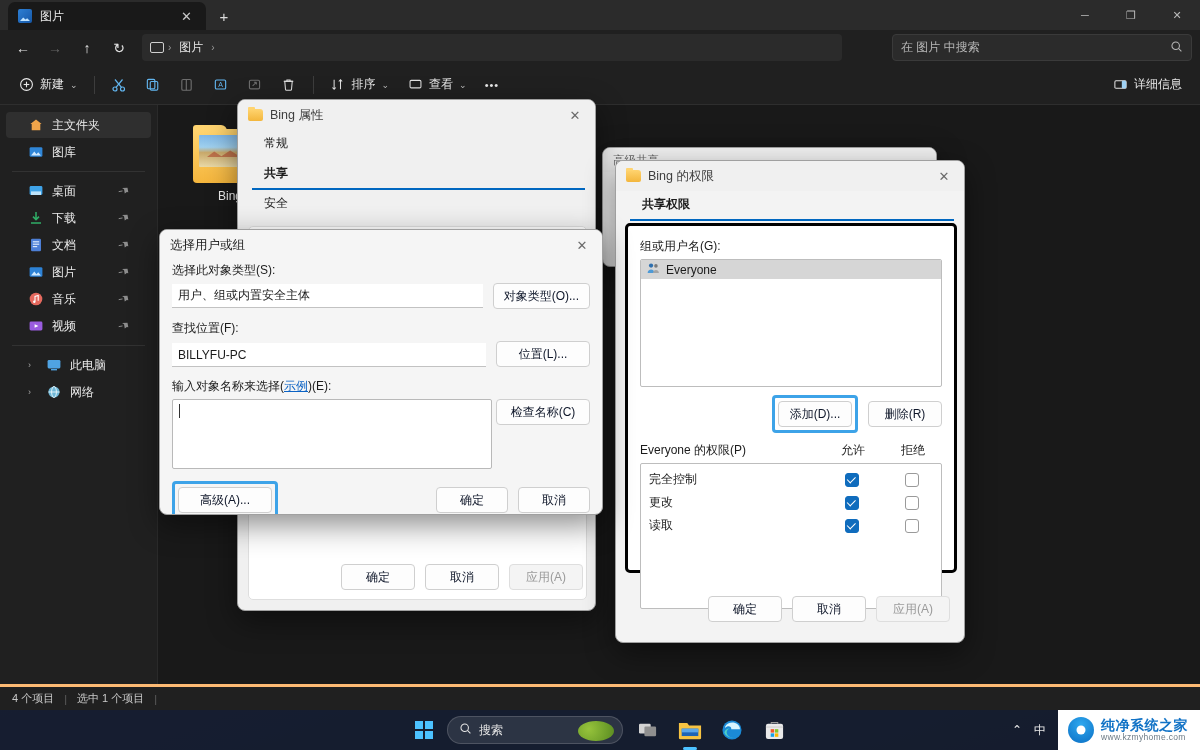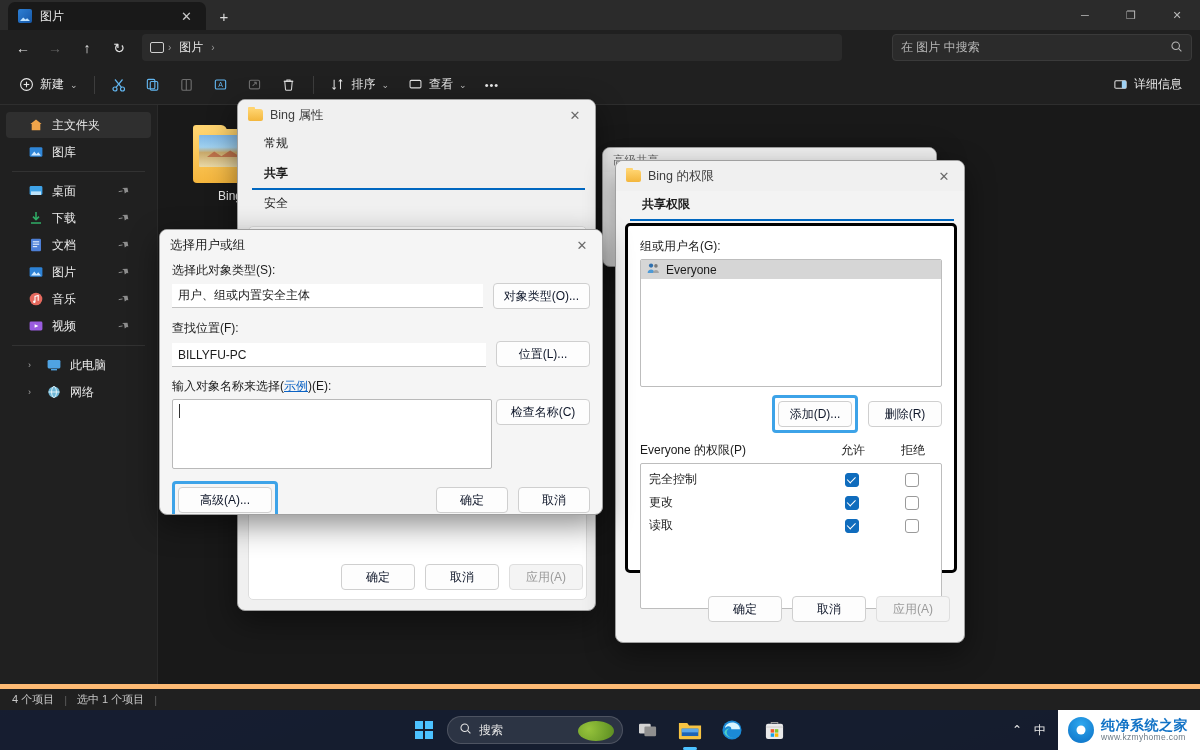--- a/index.html
+++ b/index.html
@@ -137,21 +137,21 @@
   }
   .folder .thumb::after{
     content:""; position:absolute; left:8px; top:14px; width:40px; height:8px;
     background:#b55c3c; clip-path: polygon(0 100%, 18% 30%, 36% 90%, 58% 20%, 78% 80%, 100% 40%, 100% 100%);
     opacity:.75;
   }
   .fname { margin-top: 6px; font-size: 12px; color:#ededed; }
 
   
   .statusbar {
-    height: 26px; background:#202020; border-top:5px solid #fdba74;
+    height: 26px; background:#202020; border-top:3px solid #fdba74;
     display:flex; align-items:center; padding: 0 12px; gap: 10px;
     font-size: 11px; color:#c9c9c9;
   }
   .st-div { color:#5e5e5e; }
 
   
   .dlg {
     position: absolute; background: #f0f0f0;
     border: 1px solid #a0a0a0; border-radius: 8px;
     box-shadow: 0 10px 30px rgba(0,0,0,.45);

